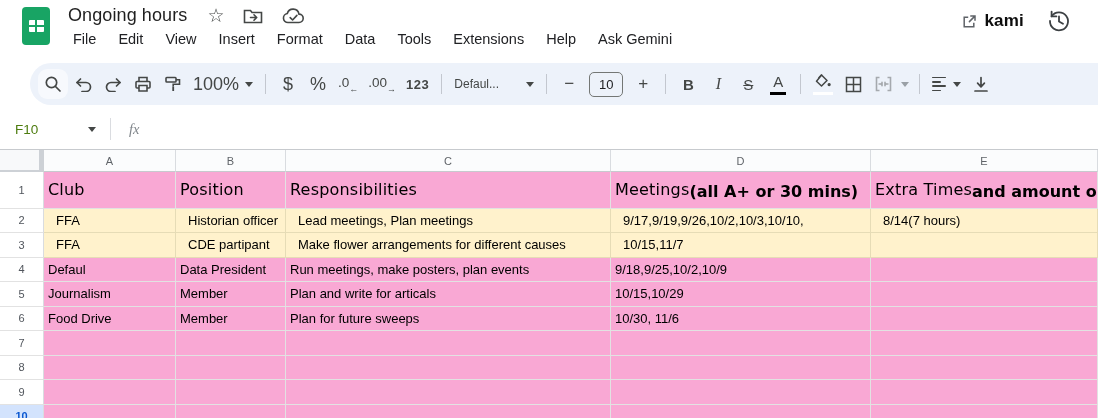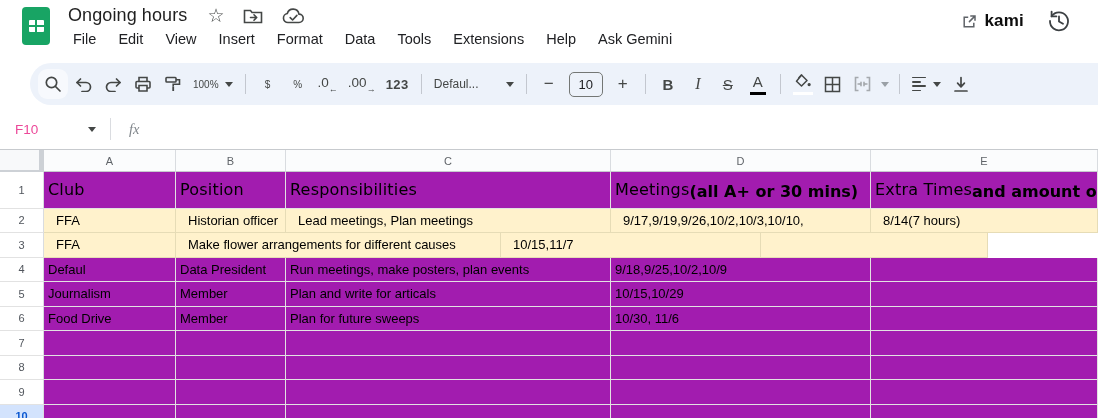--- a/index.html
+++ b/index.html
@@ -25,21 +25,21 @@
   .kami-label { font-size:17px; font-weight:700; color:#0d0d0d; letter-spacing:.2px; }
 
   
   .toolbar { position:absolute; top:63px; left:30px; width:1068px; height:42px;
     background:#edf2fa; border-radius:24px 0 0 24px; display:flex; align-items:center;
     padding-left:8px; color:#444746; overflow:hidden; }
   .tb-btn { height:30px; min-width:30px; padding:0 5px; display:flex; align-items:center;
     justify-content:center; border-radius:6px; color:#444746; position:relative; }
   .tb-btn.first { background:rgba(255,255,255,.55); border-radius:9px; }
   .tb-sep { width:1px; height:20px; background:#c3c7cf; margin:0 7px; flex:none; }
-  .tb-text { font-size:10px; color:#444746; }
+  .tb-text { font-size:18px; color:#444746; }
   .caret { width:0; height:0; border-left:4px solid transparent; border-right:4px solid transparent;
     border-top:5px solid #444746; margin-left:6px; }
   .caret.gray { border-top-color:#9aa0a6; }
   .dec-wrap { display:flex; align-items:flex-start; font-size:13.5px; font-weight:500; }
   .dec-arrow { font-size:9px; margin-top:9px; }
   .fmt-123 { font-size:13px; font-weight:600; letter-spacing:.5px; }
   .font-box { width:66px; text-align:left; font-size:12px; color:#444746; }
   .size-box { width:34px; height:25px; border:1px solid #747775; border-radius:5px;
     display:flex; align-items:center; justify-content:center; font-size:13px; color:#202124; background:#fff0; }
   .pm { font-size:17px; color:#444746; }
@@ -50,41 +50,41 @@
   .under-black { position:absolute; left:7px; right:7px; bottom:4px; height:3.5px; background:#000; }
   .under-white { position:absolute; left:5px; right:5px; bottom:4px; height:3.5px; background:#fff; }
   .muted { opacity:.42; }
   .align-bars { display:flex; flex-direction:column; gap:2.6px; }
   .align-bars i { display:block; height:1.8px; background:#444746; border-radius:1px; }
 
   
   .formulabar { position:absolute; top:109px; left:0; right:0; height:41px; background:#fff;
     border-bottom:1px solid #c7cace; display:flex; align-items:center; }
   .namebox { width:96px; padding-left:15px; display:flex; align-items:center; justify-content:space-between; }
-  .namebox-text { font-size:13.5px; color:#ec4899; }
+  .namebox-text { font-size:13.5px; color:#4d7c0f; }
   .fx-sep { width:1px; height:22px; background:#dadce0; margin:0 10px 0 14px; }
   .fx { font-family:"Liberation Serif", serif; font-style:italic; font-size:14.5px; color:#80868b; padding:0 8px; }
   .formula-input { flex:1; height:100%; }
 
   
   .sheet { position:absolute; top:150px; left:0; width:1098px; bottom:0; overflow:hidden; background:#fff; }
   .colhdr-row { display:flex; height:22px; }
   .corner { width:44px; height:22px; background:#f8f9fa; border-right:5px solid #cdd1d6;
     border-bottom:2px solid #cdd1d6; flex:none; }
   .colhdr { background:#fbfcfd; border-right:1px solid #d9dce0; border-bottom:1px solid #c7cace;
     display:flex; align-items:center; justify-content:center; font-size:11px; color:#5f6368; flex:none; }
   .sheet-row { display:flex; height:24.5px; }
   .sheet-row.r1 { height:36.5px; }
   .row-num { width:44px; flex:none; background:#fff; border-right:1px solid #d9dce0;
     border-bottom:1px solid #e2e2e2; display:flex; align-items:center; justify-content:center;
     font-size:11px; color:#50555c; }
   .row-num.sel { background:#d3e3fd; color:#0b57d0; font-weight:700; }
   .cell { flex:none; border-right:1px solid #e2e2e2; border-bottom:1px solid #e2e2e2;
     font-size:13px; color:#000; padding:0 0 0 4px; display:flex; align-items:center;
-    white-space:nowrap; overflow:hidden; background:#a21caf; }
+    white-space:nowrap; overflow:hidden; background:#f9a8d4; }
   .sheet-row.hl .cell { background:#fff2cc; border-bottom-color:#e6dcb6; border-right-color:#e6dcb6;padding-left:12px; }
   .c0 { width:132px; } .c1 { width:110px; } .c2 { width:325px; } .c3 { width:260px; } .c4 { width:227px; }
   .hdr-main { font-family:"DejaVu Sans", sans-serif; font-size:16px; color:#000; letter-spacing:.2px; }
   .hdr-suffix { font-family:"DejaVu Sans", sans-serif; font-size:16px; color:#000; font-weight:600; margin-top:3px; }
   svg { display:block; }
 </style>
 </head>
 <body>
 
 <div class="app">
@@ -310,20 +310,21 @@
           <div class="row-num">2</div>
           <div class="cell c0">FFA</div>
           <div class="cell c1">Historian officer</div>
           <div class="cell c2">Lead meetings, Plan meetings</div>
           <div class="cell c3">9/17,9/19,9/26,10/2,10/3,10/10,</div>
           <div class="cell c4">8/14(7 hours)</div>
         </div>
         <div class="sheet-row hl">
           <div class="row-num">3</div>
           <div class="cell c0">FFA</div>
+          <div class="cell c1">CDE partipant</div>
           <div class="cell c2">Make flower arrangements for different causes</div>
           <div class="cell c3">10/15,11/7</div>
           <div class="cell c4"></div>
         </div>
         <div class="sheet-row">
           <div class="row-num">4</div>
           <div class="cell c0">Defaul</div>
           <div class="cell c1">Data President</div>
           <div class="cell c2">Run meetings, make posters, plan events</div>
           <div class="cell c3">9/18,9/25,10/2,10/9</div>

